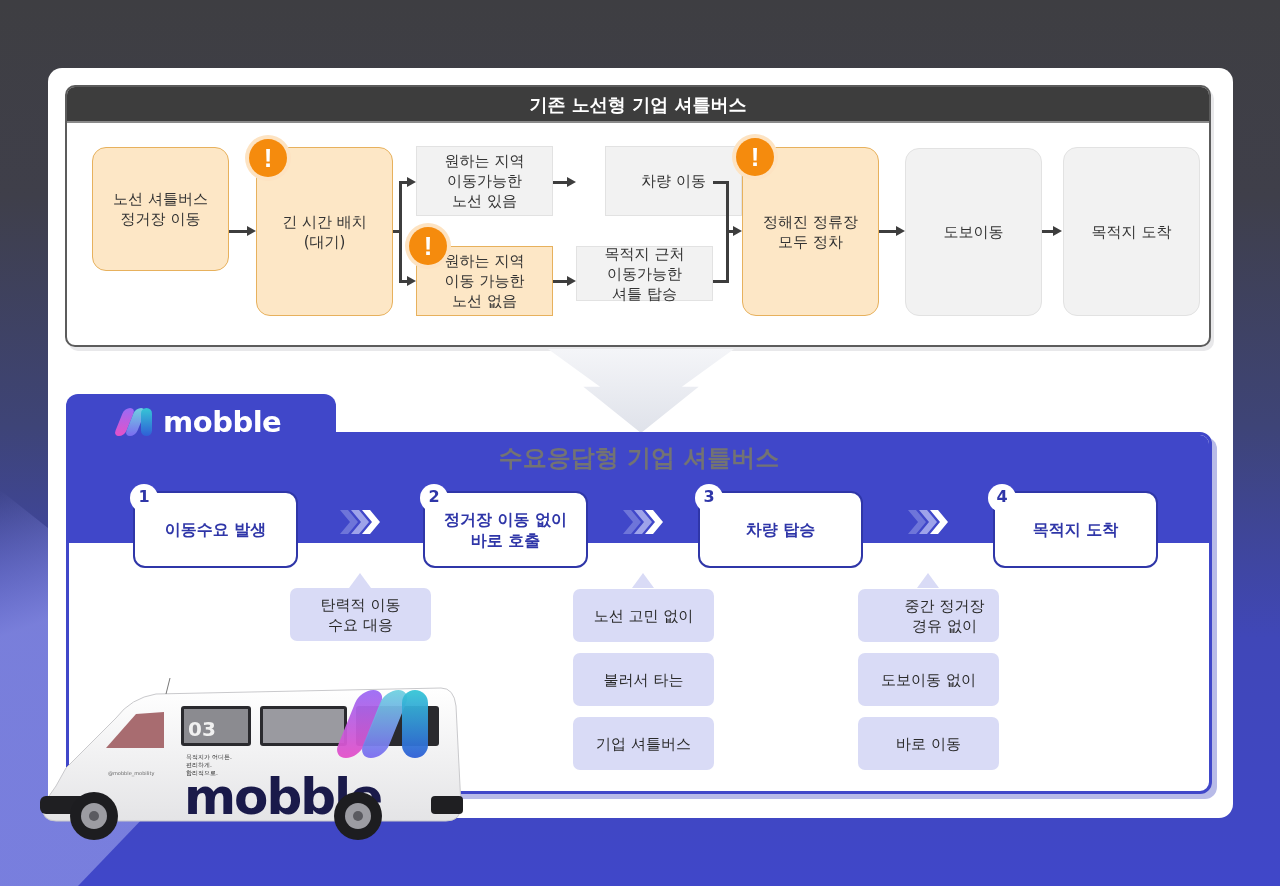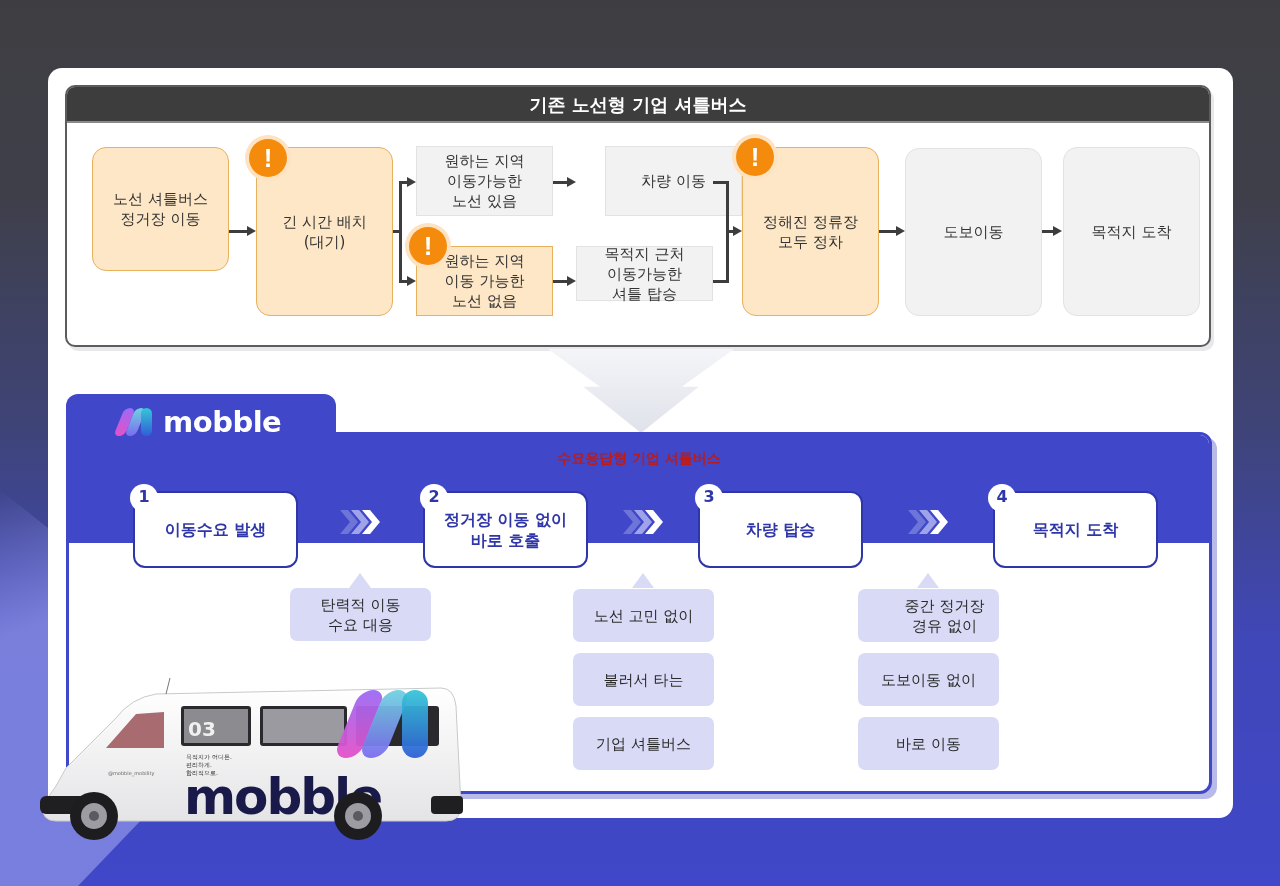--- a/index.html
+++ b/index.html
@@ -71,21 +71,21 @@
     position: absolute; left: 66px; top: 432px; width: 1146px; height: 362px;
     background: #fff; border: 3px solid #4047c9; border-radius: 0 12px 12px 12px;
     box-shadow: 5px 5px 0 #b8bbe8;
     overflow: hidden;
   }
   .bottom-band {
     position: absolute; left: 0; top: 0; width: 100%; height: 108px; background: #4047c9;
   }
   .bottom-title {
     position: absolute; left: 0; top: 8px; width: 100%; text-align: center;
-    color: #b91c1c; font-size: 14px; font-weight: bold; line-height: 30px;
+    color: #737373; font-size: 24px; font-weight: bold; line-height: 30px;
   }
   .step {
     position: absolute; width: 165px; height: 77px; background: #fff;
     border: 2px solid #2f36a8; border-radius: 12px;
     display: flex; align-items: center; justify-content: center; text-align: center;
     color: #2f36a8; font-size: 16px; font-weight: bold; line-height: 21px;
   }
   .step-num {
     position: absolute; width: 28px; height: 28px; border-radius: 50%; background: #fff;
     color: #2f36a8; font-weight: bold; font-size: 16px; line-height: 26px; text-align: center;

